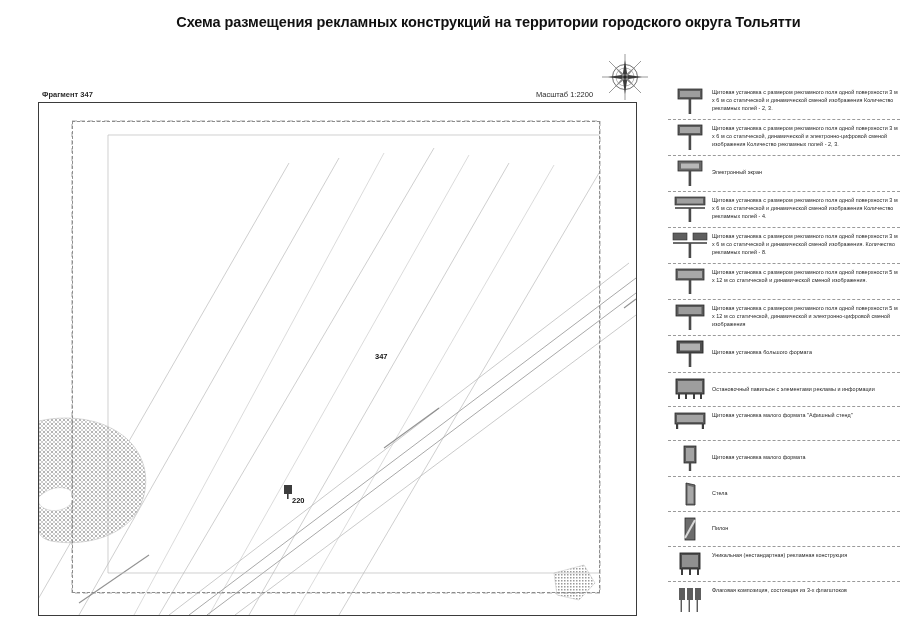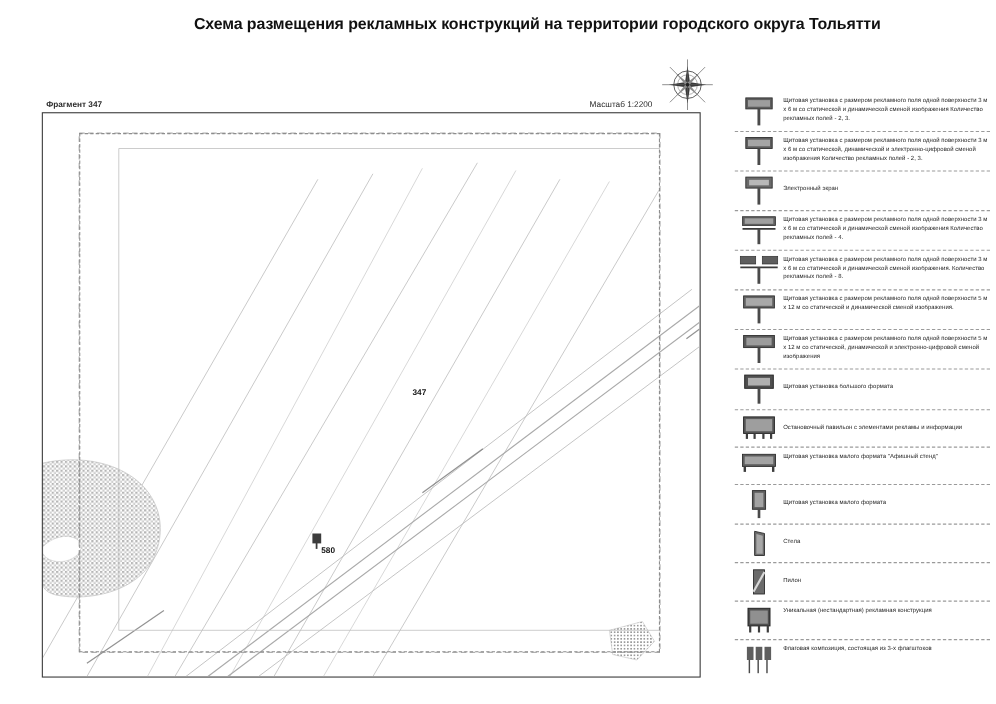--- a/index.html
+++ b/index.html
@@ -200,21 +200,21 @@
 </div>
 
 <div class="map-point" style="left:343px;top:352px;margin-left:32px;">347</div>
 
 <div style="position:absolute;left:283px;top:484px;">
   <svg width="12" height="16" viewBox="0 0 12 16">
     <rect x="1" y="1" width="8" height="9" fill="#3c3c3c"></rect>
     <rect x="4" y="9" width="1.6" height="6" fill="#3c3c3c"></rect>
   </svg>
 </div>
-<div class="map-point" style="left:292px;top:496px;">580</div>
+<div class="map-point" style="left:292px;top:496px;">220</div>
 
 <div class="legend">
 
   <div class="legend-row">
     <div class="legend-icon">
       <svg width="30" height="27" viewBox="0 0 30 27">
         <rect x="3" y="1" width="24" height="10" fill="#5e5e5e" stroke="#2d2d2d" stroke-width="0.8"></rect>
         <rect x="5" y="3" width="20" height="6" fill="#9d9d9d"></rect>
         <rect x="13.6" y="11" width="2.6" height="15" fill="#4a4a4a"></rect>
       </svg>

